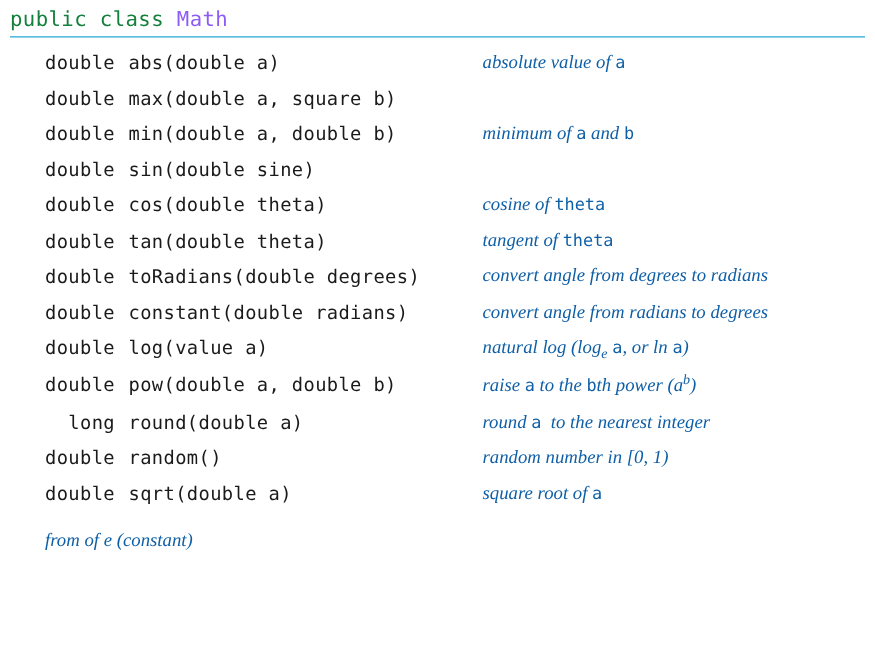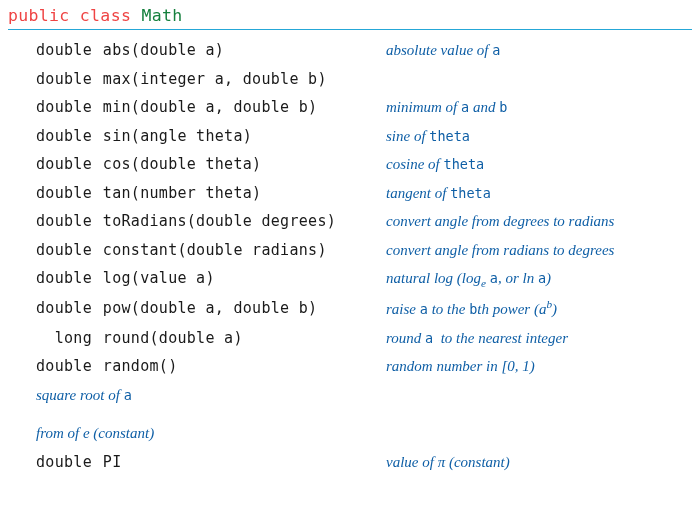--- a/index.html
+++ b/index.html
@@ -12,22 +12,22 @@
     box-sizing: border-box;
     background: #fff;
   }
   .header {
     font-family: "Menlo", "DejaVu Sans Mono", "Consolas", monospace;
     font-size: 16.5px;
     letter-spacing: 0.02em;
     padding-bottom: 2px;
     margin-bottom: 2px;
   }
-  .header .kw { color: #ef4444; }
-  .header .cls { color: #15803d; }
+  .header .kw { color: #15803d; }
+  .header .cls { color: #8b5cf6; }
   .rule {
     border: none;
     border-top: 1px solid #25a7d7;
     margin: 2px 0 6px 0;
   }
   .rows { padding-left: 28px; }
   .row {
     display: flex;
     align-items: flex-start;
     line-height: 1.9;
@@ -72,36 +72,35 @@
   <span class="cls">Math</span>
 </div>
 <hr class="rule">
 
 <div class="rows" id="method-list">
     <div class="row">
       <div class="sig"><span class="ret">double</span><span>abs(double a)</span></div>
       <div class="desc">absolute value of <span class="mono">a</span></div>
     </div>
     <div class="row">
-      <div class="sig"><span class="ret">double</span><span>max(integer a, double b)</span></div>
+      <div class="sig"><span class="ret">double</span><span>max(double a, square b)</span></div>
     </div>
     <div class="row">
       <div class="sig"><span class="ret">double</span><span>min(double a, double b)</span></div>
       <div class="desc">minimum of <span class="mono">a</span> and <span class="mono">b</span></div>
     </div>
     <div class="row">
-      <div class="sig"><span class="ret">double</span><span>sin(angle theta)</span></div>
-      <div class="desc">sine of <span class="mono">theta</span></div>
+      <div class="sig"><span class="ret">double</span><span>sin(double sine)</span></div>
     </div>
     <div class="row">
       <div class="sig"><span class="ret">double</span><span>cos(double theta)</span></div>
       <div class="desc">cosine of <span class="mono">theta</span></div>
     </div>
     <div class="row">
-      <div class="sig"><span class="ret">double</span><span>tan(number theta)</span></div>
+      <div class="sig"><span class="ret">double</span><span>tan(double theta)</span></div>
       <div class="desc">tangent of <span class="mono">theta</span></div>
     </div>
     <div class="row">
       <div class="sig"><span class="ret">double</span><span>toRadians(double degrees)</span></div>
       <div class="desc">convert angle from degrees to radians</div>
     </div>
     <div class="row">
       <div class="sig"><span class="ret">double</span><span>constant(double radians)</span></div>
       <div class="desc">convert angle from radians to degrees</div>
     </div>
@@ -115,25 +114,22 @@
     </div>
     <div class="row">
       <div class="sig"><span class="ret">long</span><span>round(double a)</span></div>
       <div class="desc">round <span class="mono">a</span>&nbsp; to the nearest integer</div>
     </div>
     <div class="row">
       <div class="sig"><span class="ret">double</span><span>random()</span></div>
       <div class="desc">random number in [0, 1)</div>
     </div>
     <div class="row">
+      <div class="sig"><span class="ret">double</span><span>sqrt(double a)</span></div>
       <div class="desc">square root of <span class="mono">a</span></div>
     </div>
   </div>
 <div class="gap"></div>
 <div class="rows" id="constant-list">
     <div class="row">
       <div class="desc">from of e (constant)</div>
     </div>
-    <div class="row">
-      <div class="sig"><span class="ret">double</span><span>PI</span></div>
-      <div class="desc">value of π (constant)</div>
-    </div>
   </div>
 
 </body></html>

